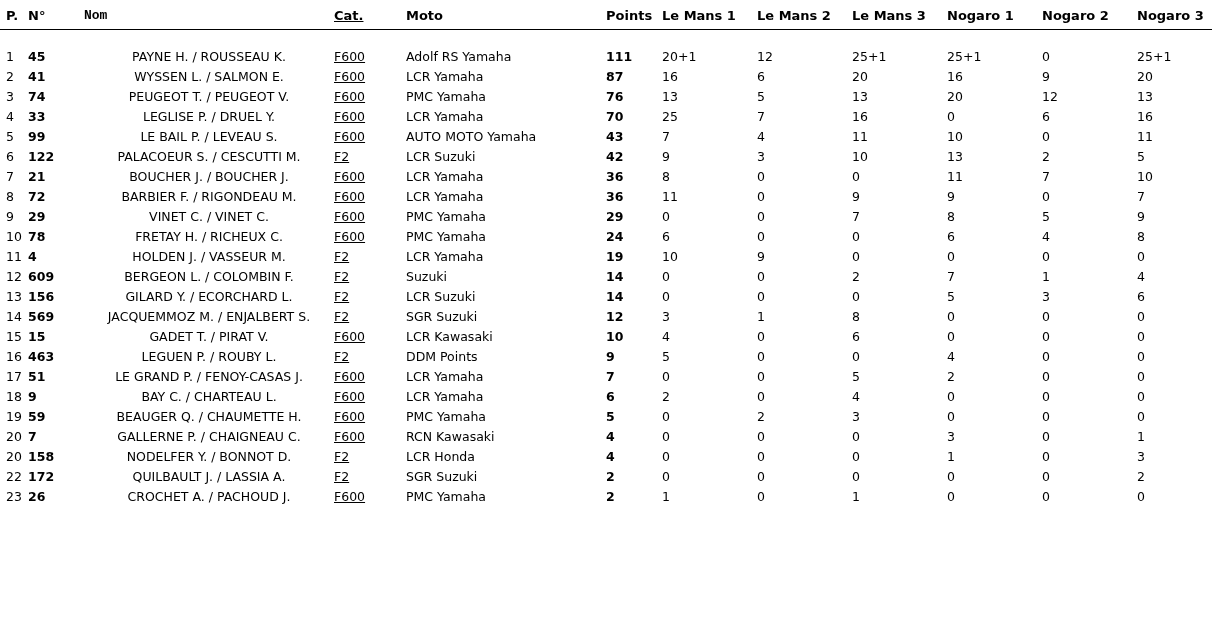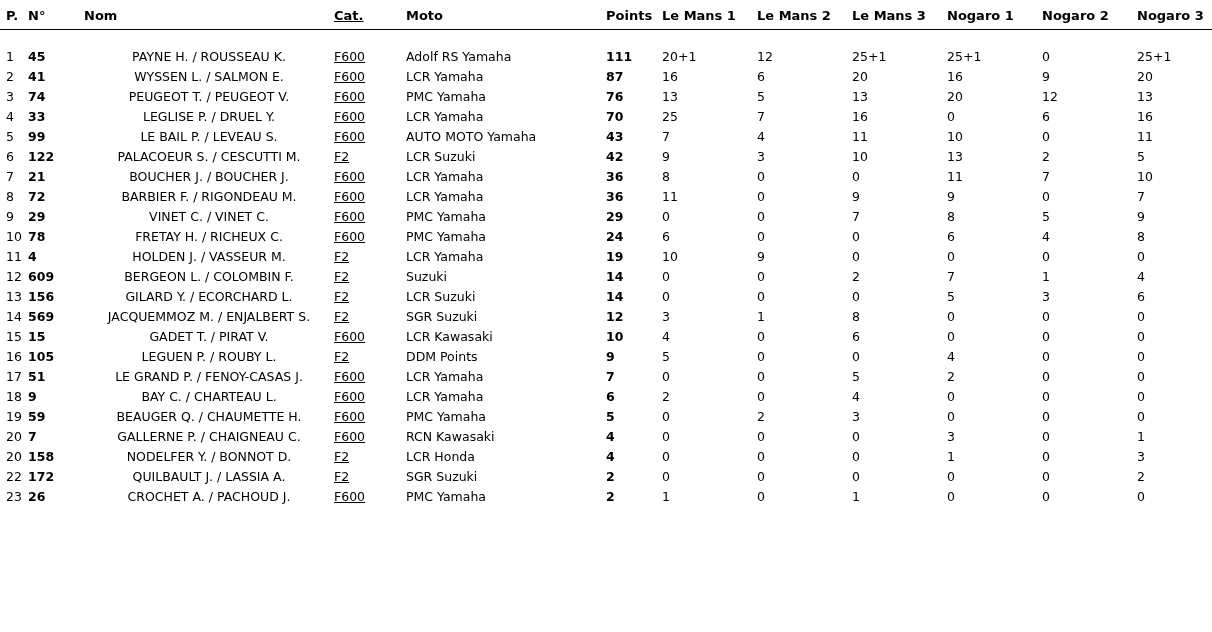--- a/index.html
+++ b/index.html
@@ -58,21 +58,21 @@
   .c-pos   { width: 28px;  padding-left: 6px !important; }
   .c-num   { width: 52px;  text-align: left; font-weight: bold; padding-right: 8px !important; }
   .c-name  { width: 254px; padding-left: 4px !important; text-align: center; }
   .c-cat   { width: 72px; text-decoration: underline; }
   .c-moto  { width: 200px; }
   .c-pts   { width: 56px;  font-weight: bold; padding-right: 10px !important; }
   .c-r     { width: 95px; }
 
   thead th.c-pos   { padding-left: 6px; }
   thead th.c-num   { text-align: left; padding-left: 4px; }
-  thead th.c-name  { padding-left: 4px; }
+  thead th.c-name  { padding-left: 4px; font-family: Liberation Mono, monospace; }
   thead th.c-pts   { text-align: right; padding-right: 10px; }
 
   td.c-pos, td.c-cat, td.c-moto, td.c-r { font-weight: normal; }
 </style>
 </head>
 <body>
 
 <div class="sheet">
   <table class="standings">
     <colgroup>
@@ -317,21 +317,21 @@
           <td class="c-pts">10</td>
           <td class="c-r">4</td>
           <td class="c-r">0</td>
           <td class="c-r">6</td>
           <td class="c-r">0</td>
           <td class="c-r">0</td>
           <td class="c-r">0</td>
         </tr>
         <tr>
           <td class="c-pos">16</td>
-          <td class="c-num">105</td>
+          <td class="c-num">463</td>
           <td class="c-name">LEGUEN P. / ROUBY L.</td>
           <td class="c-cat">F2</td>
           <td class="c-moto">DDM Points</td>
           <td class="c-pts">9</td>
           <td class="c-r">5</td>
           <td class="c-r">0</td>
           <td class="c-r">0</td>
           <td class="c-r">4</td>
           <td class="c-r">0</td>
           <td class="c-r">0</td>

